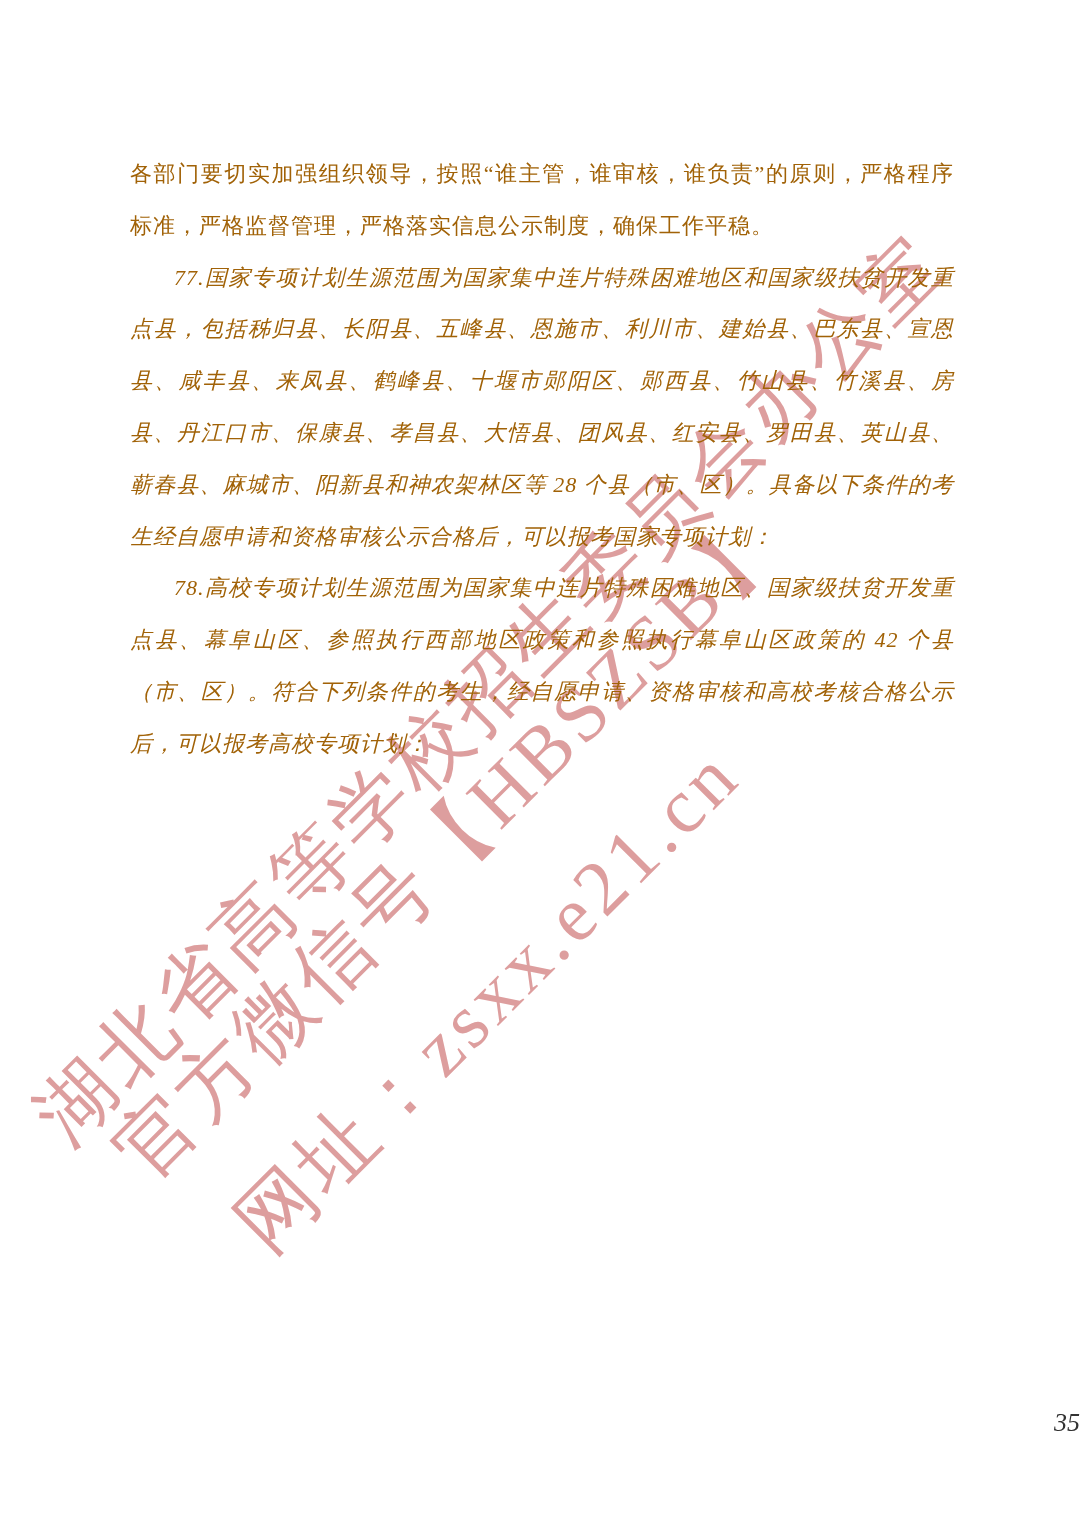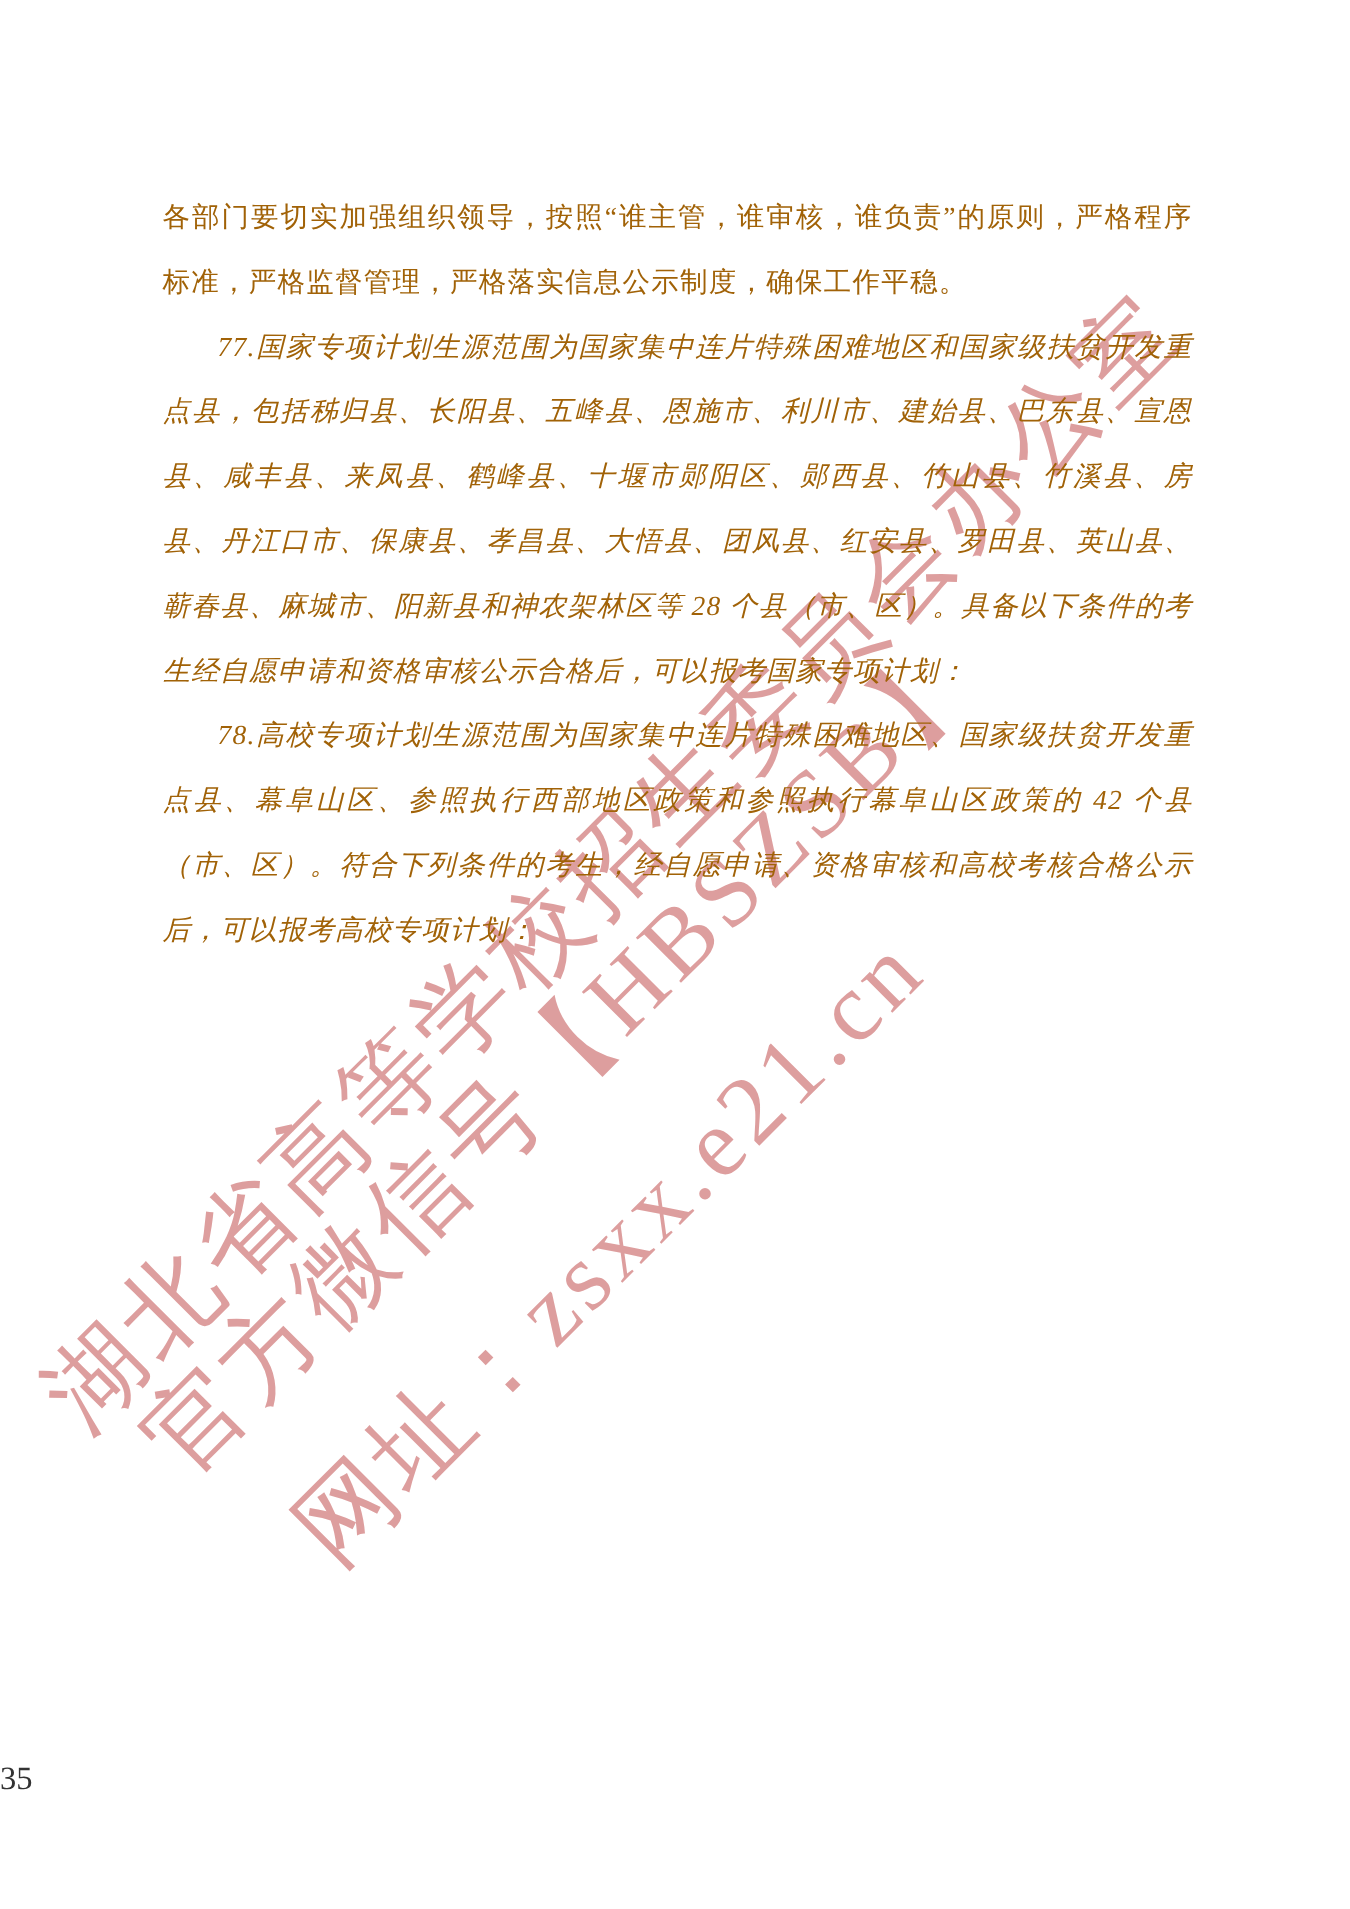--- a/index.html
+++ b/index.html
@@ -55,23 +55,24 @@
     text-indent: 2em;
     font-style: italic;
   }
   
   .page-number {
     position: absolute;
     left: 0;
     right: 0;
     top: 1408px;
     z-index: 1;
-    text-align: left;
+    text-align: right;
     font-size: 26px;
     color: #333333;
+    font-style: italic;
   }
 </style>
 </head>
 <body>
 
 <div class="page">
 
   <div class="watermark" style="color: rgb(188, 63, 63); opacity: 0.5;">
     <div class="wm-line wm-a">湖北省高等学校招生委员会办公室</div>
     <div class="wm-line wm-b">官方微信号【HBSZSB】</div>

